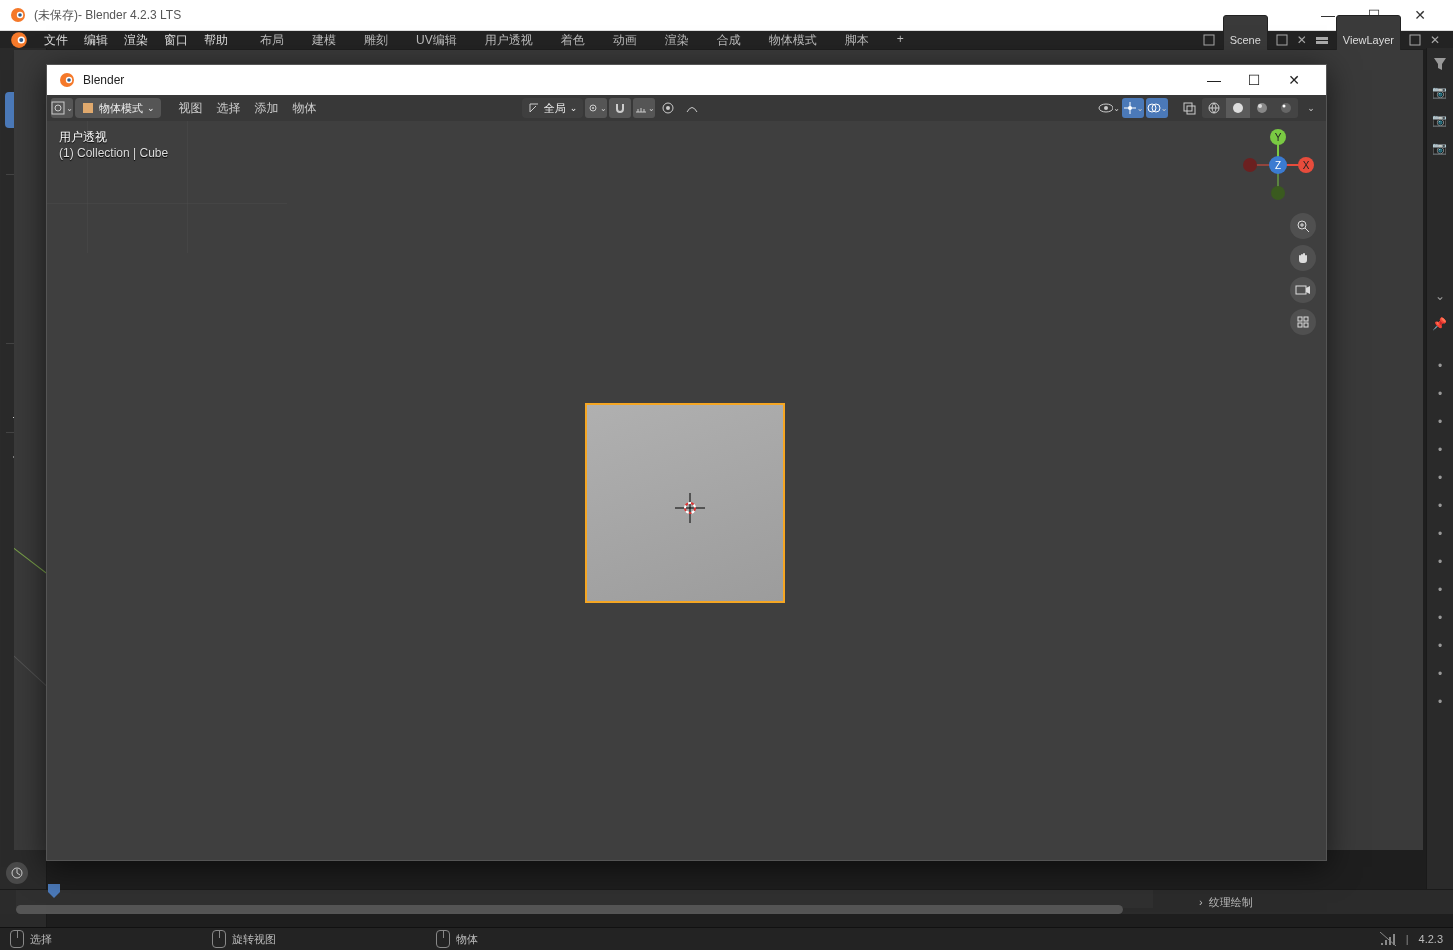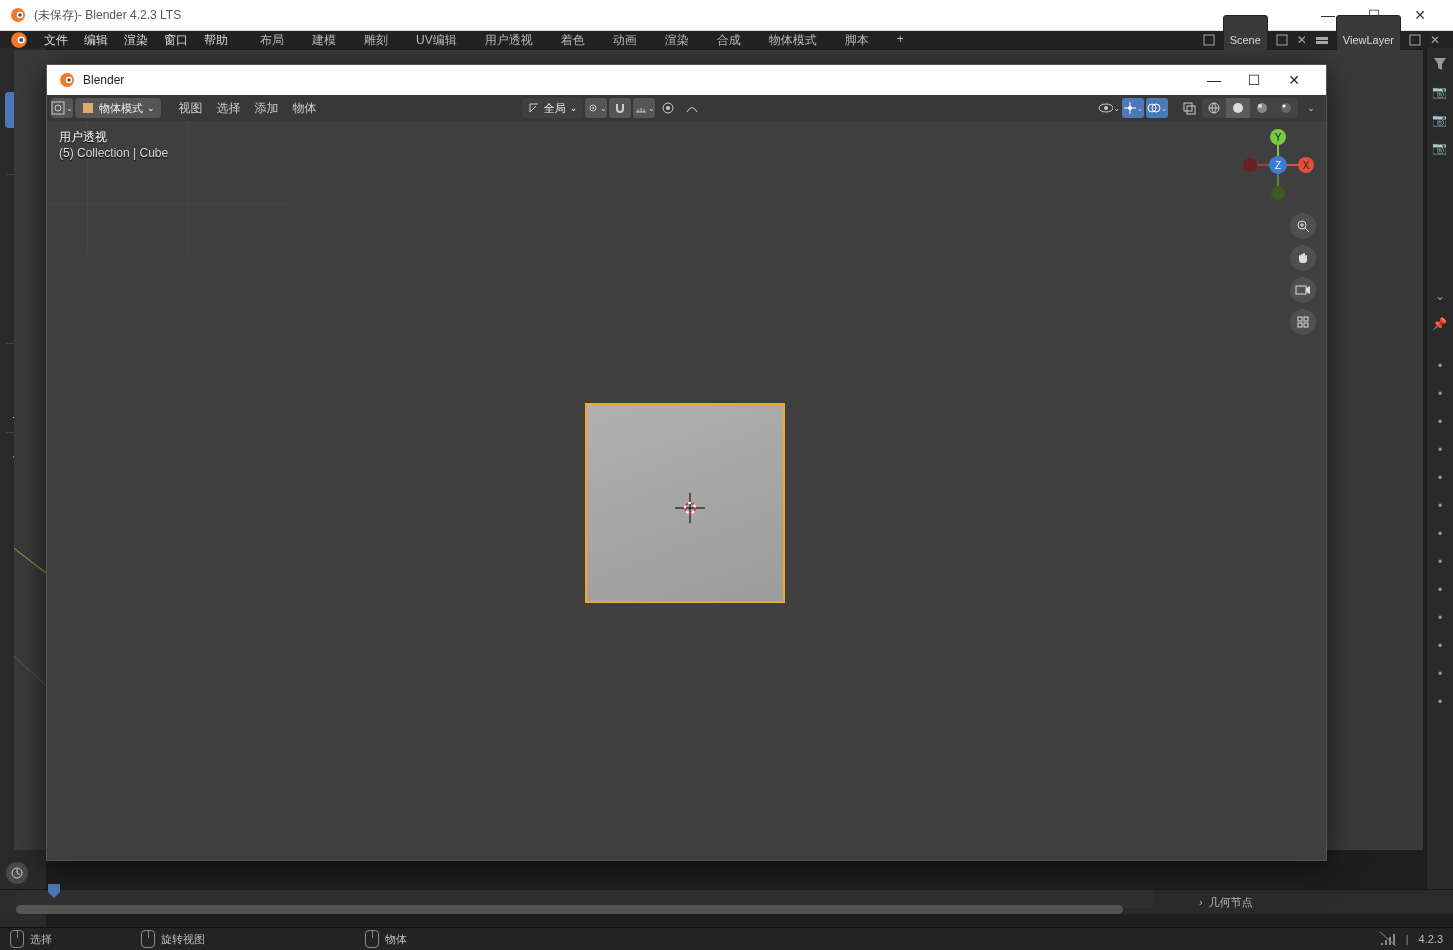--- a/index.html
+++ b/index.html
@@ -249,30 +249,30 @@
 <div class="bg-timeline">
   <div class="track"></div>
   <svg class="playhead" viewBox="0 0 12 16">
       <path d="M0 0 h12 v8 l-6 6 l-6 -6 z" fill="#4b79b8"></path>
     </svg>
   <div class="scrollbar">
       <div class="thumb"></div>
     </div>
   <div class="prop">
     <span style="margin-right:6px">›</span>
-      <span>几何节点</span>
+      <span>纹理绘制</span>
   </div>
 </div>
 
 <div class="statusbar">
   <div class="hint">
     <span class="mouse-ic"></span>
     <span>选择</span>
   </div>
-  <div class="hint" style="margin-left:49px">
+  <div class="hint" style="margin-left:120px">
     <span class="mouse-ic"></span>
     <span>旋转视图</span>
   </div>
   <div class="hint" style="margin-left:120px">
     <span class="mouse-ic"></span>
     <span>物体</span>
   </div>
   <div class="right">
     <span>
         <svg width="16" height="14">
@@ -435,21 +435,21 @@
           </pattern>
         </defs>
         <rect width="100%" height="100%" fill="url(#smallGrid)" transform="translate(-60 -18)"></rect>
 
         <line x1="0" y1="382" x2="1280" y2="382" stroke="#8b3a3a" stroke-width="1.5"></line>
         <line x1="638" y1="0" x2="638" y2="770" stroke="#5a8b3a" stroke-width="1.5"></line>
       </svg>
 
       <div class="info-label">
         <div>用户透视</div>
-        <div class="line2">(5) Collection | Cube</div>
+        <div class="line2">(1) Collection | Cube</div>
       </div>
 
       <div class="cube"></div>
 
       <svg class="cursor3d" width="30" height="30" viewBox="0 0 30 30">
         <line x1="15" y1="0" x2="15" y2="30" stroke="#000"></line>
         <line x1="0" y1="15" x2="30" y2="15" stroke="#000"></line>
         <circle cx="15" cy="15" r="5" fill="none" stroke="#d33" stroke-width="2" stroke-dasharray="3 3"></circle>
         <circle cx="15" cy="15" r="5" fill="none" stroke="#fff" stroke-width="2" stroke-dasharray="3 3" stroke-dashoffset="3"></circle>
       </svg>

